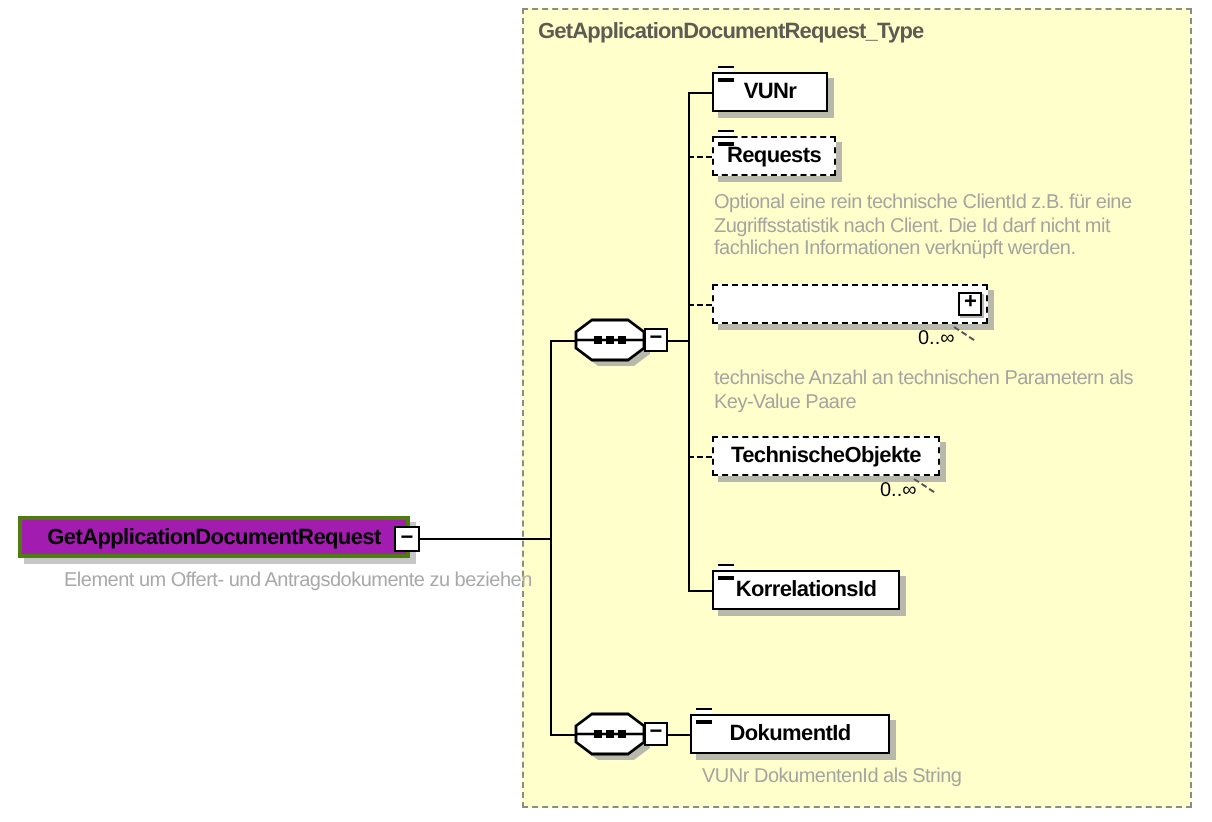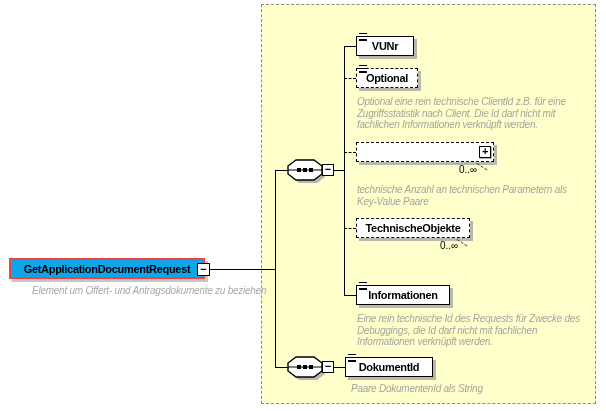--- a/index.html
+++ b/index.html
@@ -16,22 +16,22 @@
   
   .hline{position:absolute;height:1px;background:#000;}
   .hline.dashed{background:none;height:0;border-top:1px dashed #000;}
   .vline{position:absolute;width:1px;background:#000;}
 
   
   .elem-box{position:absolute;height:20px;background:#fff;border:1px solid #000;
             box-shadow:3px 3px 0 #b8b8ac;display:flex;align-items:center;justify-content:center;
             font-size:11px;font-weight:bold;letter-spacing:-0.3px;color:#000;}
   .elem-box.optional{border-style:dashed;}
-  .root-box{position:absolute;left:9px;top:258px;width:196px;height:21px;background:#0ea5e9;
-            border:2px solid #ef4444;box-shadow:3px 3px 0 #c6c6c6;display:flex;align-items:center;
+  .root-box{position:absolute;left:9px;top:258px;width:196px;height:21px;background:#a21caf;
+            border:2px solid #4d7c0f;box-shadow:3px 3px 0 #c6c6c6;display:flex;align-items:center;
             justify-content:center;font-size:11px;font-weight:bold;letter-spacing:-0.3px;color:#000;}
 
   
   .content-icon{position:absolute;left:2px;top:-4px;width:8px;height:8px;background:#fff;
                 border-bottom:1px solid #000;
                 background-image:repeating-linear-gradient(to bottom,#000 0 1px,#fff 1px 3px);}
 
   
   .toggle{position:absolute;width:12px;height:12px;background:#fff;border:1px solid #000;
           font-size:11px;line-height:9px;font-weight:bold;text-align:center;color:#000;
@@ -42,30 +42,31 @@
   
   .seq{position:absolute;}
 
   
   .card{position:absolute;font-size:10px;color:#000;}
   .tail{position:absolute;width:12px;height:0;border-top:1px dashed #555;
         transform:rotate(33deg);transform-origin:left center;}
 
   
   .annot{position:absolute;font-size:10px;line-height:11.5px;letter-spacing:-0.25px;
-         color:#a5a5a0;font-style:italic;}
+         color:#a5a5a0;}
   .annot.onwhite{color:#a9a9a9;}
   .nowrap{white-space:nowrap;}
 </style>
 </head>
 <body>
 
 <div class="canvas">
 
   <div class="type-container"></div>
+  <div class="type-title">GetApplicationDocumentRequest_Type</div>
 
   <div class="hline" style="left:210px;top:269px;width:66px;"></div>
   <div class="vline" style="left:275px;top:170px;height:198px;"></div>
   <div class="hline" style="left:275px;top:170px;width:13px;"></div>
   <div class="hline" style="left:275px;top:367px;width:13px;"></div>
   <div class="hline" style="left:334px;top:170px;width:11px;"></div>
   <div class="vline" style="left:344px;top:46px;height:250px;"></div>
   <div class="hline" style="left:344px;top:46px;width:12px;"></div>
   <div class="hline dashed" style="left:344px;top:78px;width:12px;"></div>
   <div class="hline dashed" style="left:344px;top:152px;width:12px;"></div>
@@ -99,42 +100,41 @@
   </svg>
   <div class="toggle" style="left:322px;top:361px;">−</div>
 
   <div class="elem-box" style="left:356px;top:36px;width:58px;">
     <span class="content-icon"></span>
     <span>VUNr</span>
   </div>
 
   <div class="elem-box optional" style="left:356px;top:68px;width:62px;">
     <span class="content-icon"></span>
-    <span>Optional</span>
+    <span>Requests</span>
   </div>
   <div class="annot" style="left:357px;top:96px;width:236px;">Optional eine rein technische ClientId z.B. für eine Zugriffsstatistik nach Client. Die Id darf nicht mit fachlichen Informationen verknüpft werden.</div>
 
   <div class="elem-box optional" style="left:356px;top:142px;width:138px;padding-right:14px;">
     <span class="toggle inbox" style="right:2px;top:3px;left:auto;">+</span>
   </div>
   <div class="tail" style="left:477px;top:163px;"></div>
   <div class="card" style="left:459px;top:164px;">0..∞</div>
   <div class="annot" style="left:357px;top:184px;width:218px;">technische Anzahl an technischen Parametern als Key-Value Paare</div>
 
   <div class="elem-box optional" style="left:356px;top:218px;width:114px;">
     <span>TechnischeObjekte</span>
   </div>
   <div class="tail" style="left:457px;top:239px;"></div>
   <div class="card" style="left:440px;top:240px;">0..∞</div>
 
   <div class="elem-box" style="left:356px;top:285px;width:94px;">
     <span class="content-icon"></span>
-    <span>Informationen</span>
+    <span>KorrelationsId</span>
   </div>
-  <div class="annot" style="left:357px;top:313px;width:230px;">Eine rein technische Id des Requests für Zwecke des Debuggings, die Id darf nicht mit fachlichen Informationen verknüpft werden.</div>
 
-  <div class="elem-box" style="left:345px;top:357px;width:88px;">
+  <div class="elem-box" style="left:345px;top:357px;width:100px;">
     <span class="content-icon"></span>
     <span>DokumentId</span>
   </div>
-  <div class="annot nowrap" style="left:351px;top:383px;">Paare DokumentenId als String</div>
+  <div class="annot nowrap" style="left:351px;top:383px;">VUNr DokumentenId als String</div>
 
 </div>
 
 </body></html>

